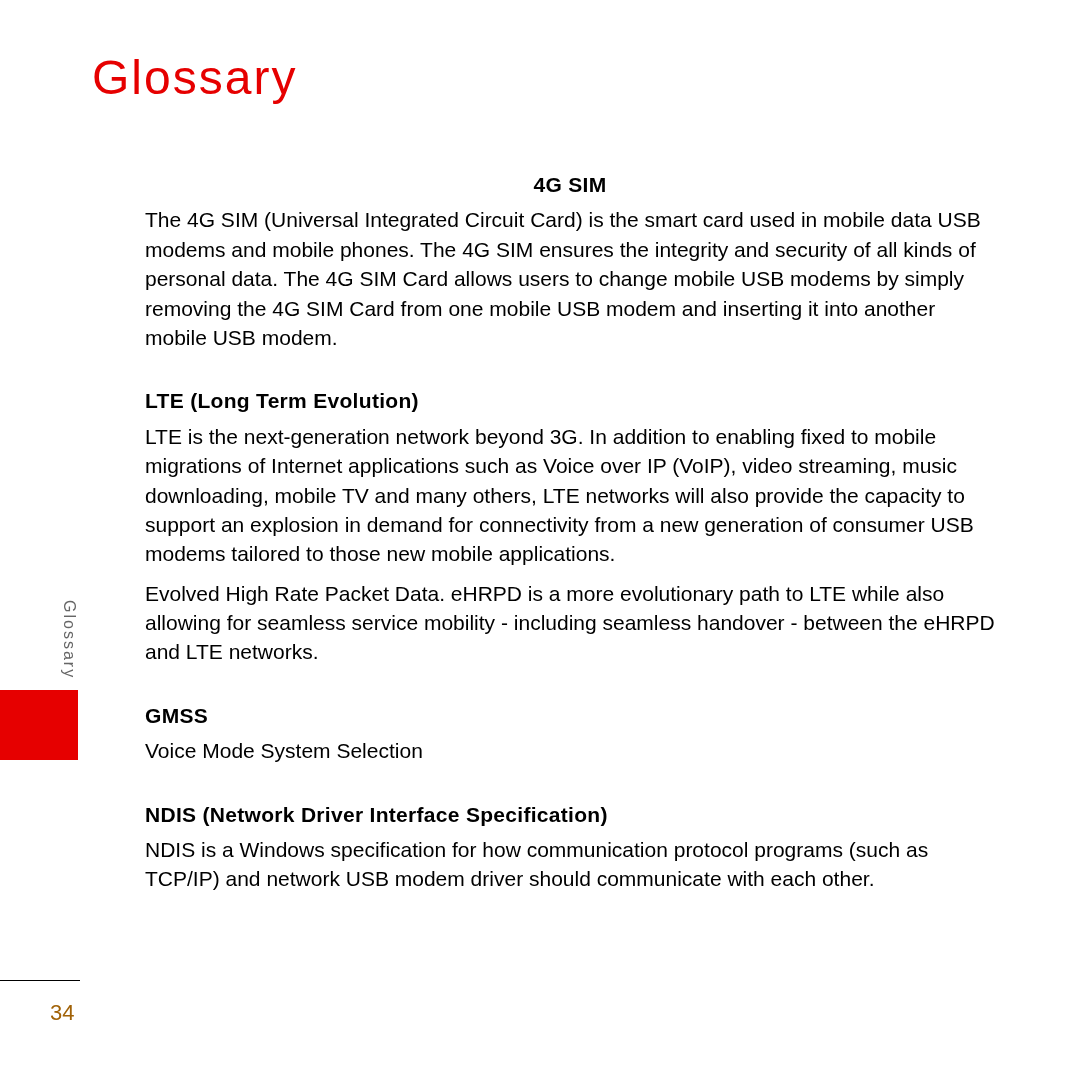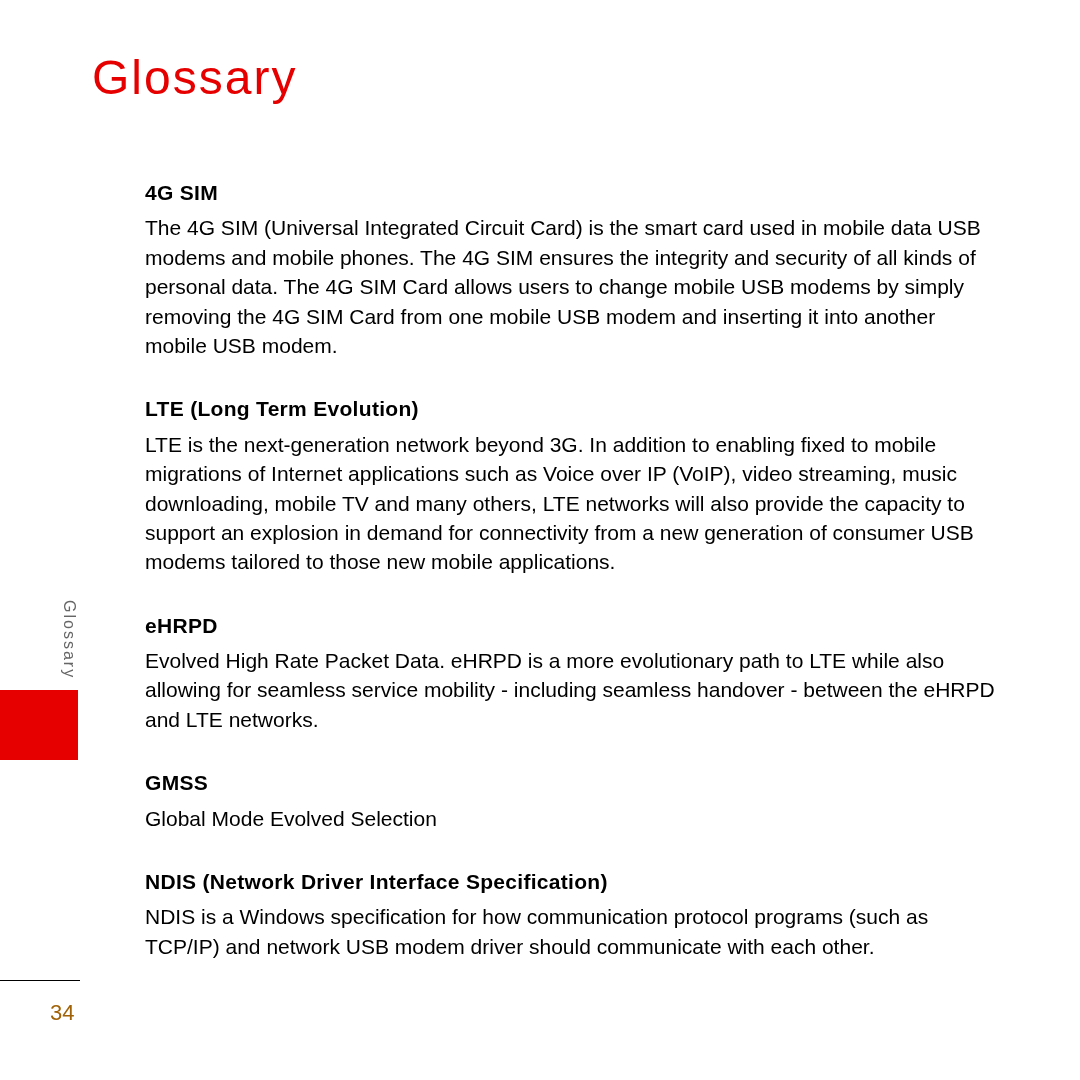--- a/index.html
+++ b/index.html
@@ -35,21 +35,22 @@
     line-height: 1.4;
     color: #000;
   }
   .term {
     font-weight: 700;
     margin-top: 34px;
     margin-bottom: 6px;
     letter-spacing: 0.3px;
   }
   .term.first {
-    margin-top: 8px;
+    margin-top: 0;
+    text-align: center;
   }
   .def {
     margin: 0 0 10px 0;
   }
   .side-tab {
     position: absolute;
     left: 60px;
     top: 600px;
     writing-mode: vertical-rl;
     font-size: 16px;
@@ -88,25 +89,24 @@
   <div class="title">Glossary</div>
 
   <div class="content">
 
     <div class="term first">4G SIM</div>
     <p class="def">The 4G SIM (Universal Integrated Circuit Card) is the smart card used in mobile data USB modems and mobile phones. The 4G SIM ensures the integrity and security of all kinds of personal data. The 4G SIM Card allows users to change mobile USB modems by simply removing the 4G SIM Card from one mobile USB modem and inserting it into another mobile USB modem.</p>
 
     <div class="term">LTE (Long Term Evolution)</div>
     <p class="def">LTE is the next-generation network beyond 3G. In addition to enabling fixed to mobile migrations of Internet applications such as Voice over IP (VoIP), video streaming, music downloading, mobile TV and many others, LTE networks will also provide the capacity to support an explosion in demand for connectivity from a new generation of consumer USB modems tailored to those new mobile applications.</p>
 
-    <div class="term">eHRPD</div>
     <p class="def">Evolved High Rate Packet Data. eHRPD is a more evolutionary path to LTE while also allowing for seamless service mobility - including seamless handover - between the eHRPD and LTE networks.</p>
 
     <div class="term">GMSS</div>
-    <p class="def">Global Mode Evolved Selection</p>
+    <p class="def">Voice Mode System Selection</p>
 
 
     <div class="term">NDIS (Network Driver Interface Specification)</div>
     <p class="def">NDIS is a Windows specification for how communication protocol programs (such as TCP/IP) and network USB modem driver should communicate with each other.</p>
 
   </div>
 
   <div class="side-tab">Glossary</div>
   <div class="red-tab"></div>
 

